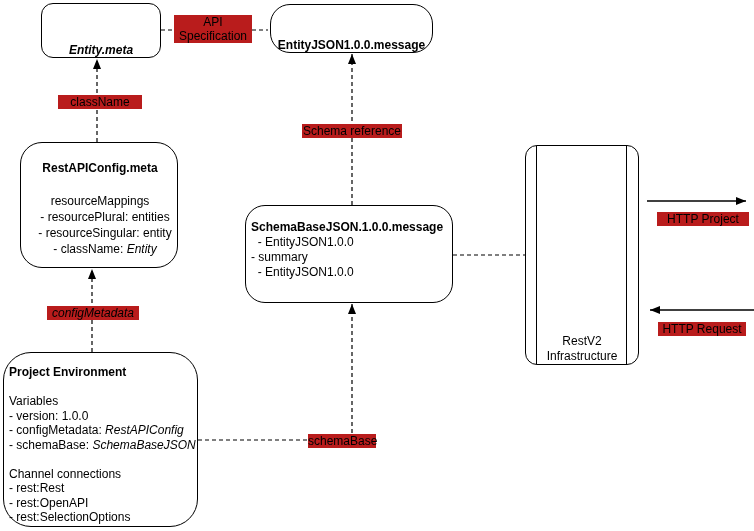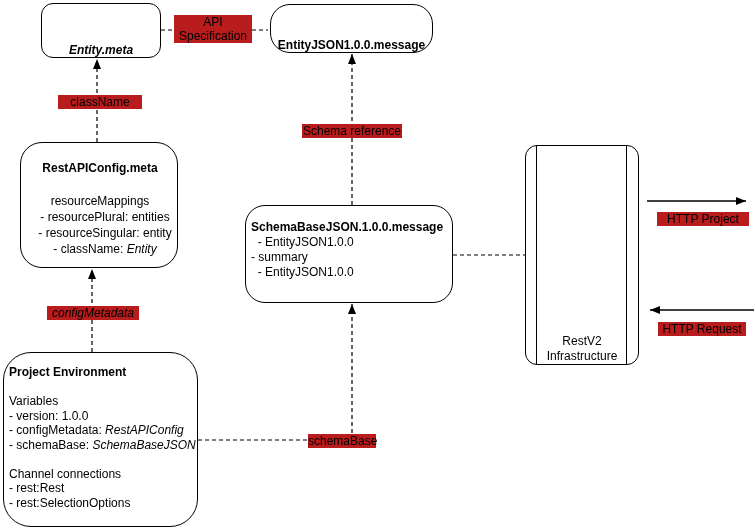--- a/index.html
+++ b/index.html
@@ -126,20 +126,21 @@
 
   <div class="box" id="project-env">
     <div class="node-title">Project Environment</div>
     <div class="line"><span>Variables</span></div>
     <div class="line"><span>- version: 1.0.0</span></div>
     <div class="line"><span>- configMetadata: </span><span class="it">RestAPIConfig</span></div>
     <div class="line"><span>- schemaBase: </span><span class="it">SchemaBaseJSON</span></div>
     <div class="line"><span></span></div>
     <div class="line"><span>Channel connections</span></div>
     <div class="line"><span>- rest:Rest</span></div>
+    <div class="line"><span>- rest:OpenAPI</span></div>
     <div class="line"><span>- rest:SelectionOptions</span></div>
   </div>
 
   <div class="edge-label" id="lbl-api-spec">API Specification</div>
   <div class="edge-label" id="lbl-class-name">className</div>
   <div class="edge-label" id="lbl-schema-ref">Schema reference</div>
   <div class="edge-label" id="lbl-config-meta">configMetadata</div>
   <div class="edge-label" id="lbl-schema-base">schemaBase</div>
   <div class="edge-label" id="lbl-http-response">HTTP Project</div>
   <div class="edge-label" id="lbl-http-request">HTTP Request</div>

